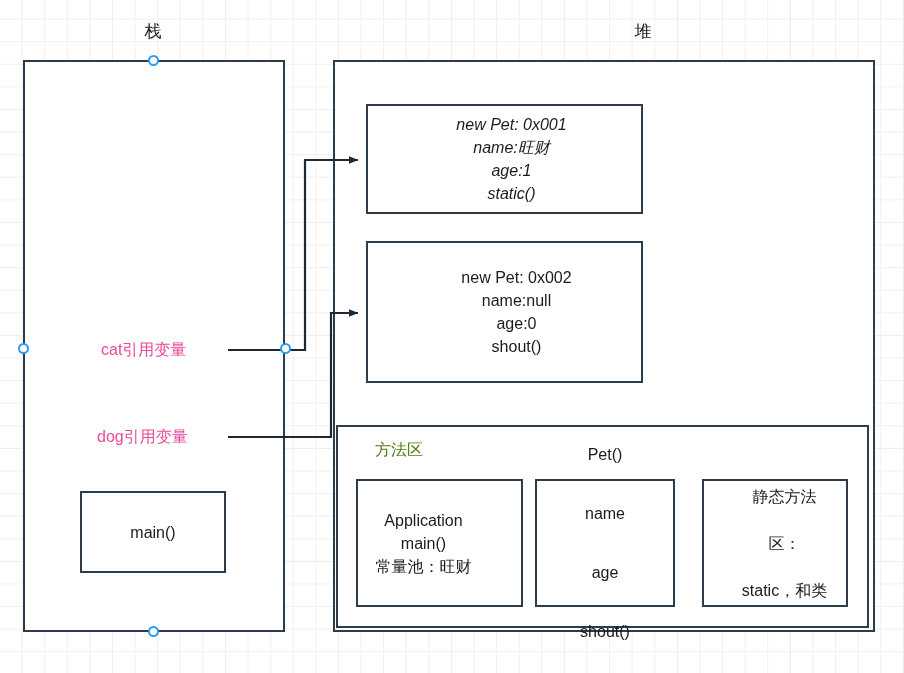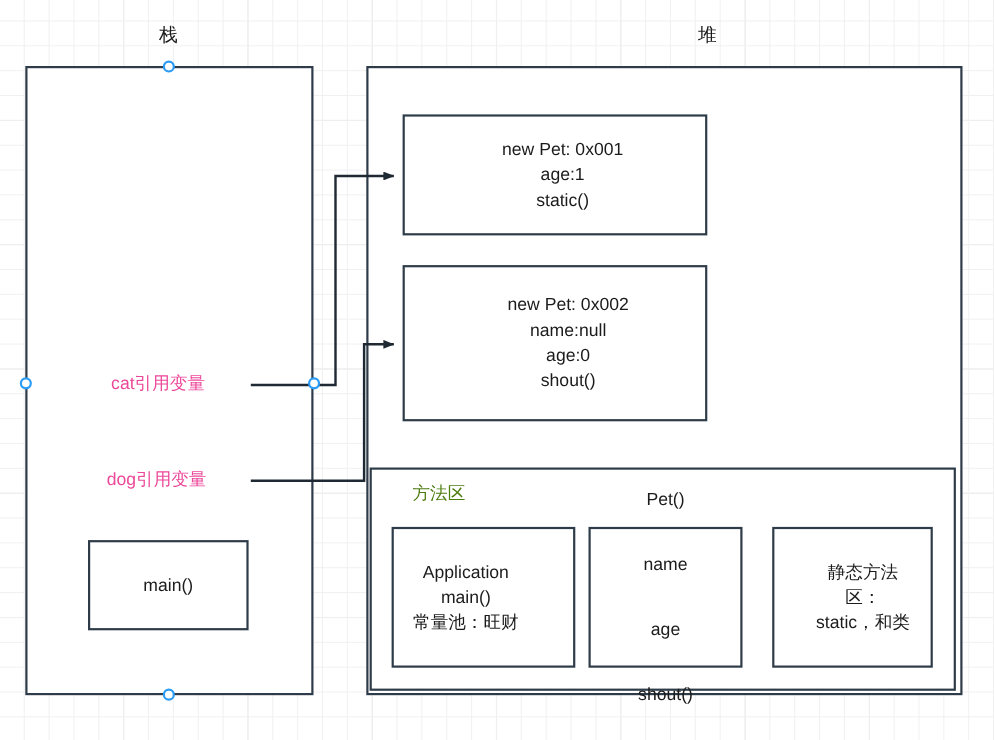--- a/index.html
+++ b/index.html
@@ -100,22 +100,23 @@
 <div id="canvas"></div>
 
 <div class="title-label" style="left:120px; top:22px; width:66px;">栈</div>
 <div class="title-label" style="left:610px; top:22px; width:66px;">堆</div>
 
 <div class="box" style="left:23px; top:60px; width:262px; height:572px;"></div>
 
 <div class="box" style="left:333px; top:60px; width:542px; height:572px;"></div>
 
 <div class="box" style="left:366px; top:104px; width:277px; height:110px;"></div>
-<div class="boxtext" style="left:366px; top:104px; width:277px; height:110px; padding-left:14px;">
+<div class="boxtext" style="left:366px; top:104px; width:277px; height:110px; padding-left:14px;font-style:italic;">
   <div>new Pet: 0x001</div>
+  <div>name:旺财</div>
   <div>age:1</div>
   <div>static()</div>
 </div>
 
 <div class="box" style="left:366px; top:241px; width:277px; height:142px;"></div>
 <div class="boxtext" style="left:366px; top:241px; width:277px; height:142px; padding-left:24px;">
   <div>new Pet: 0x002</div>
   <div>name:null</div>
   <div>age:0</div>
   <div>shout()</div>
@@ -133,21 +134,21 @@
 
 <div class="box" style="left:535px; top:479px; width:140px; height:128px;"></div>
 <div class="boxtext" style="left:535px; top:479px; width:140px; height:128px;gap:36px;">
   <div>Pet()</div>
   <div>name</div>
   <div>age</div>
   <div>shout()</div>
 </div>
 
 <div class="box" style="left:702px; top:479px; width:146px; height:128px;"></div>
-<div class="boxtext" style="left:702px; top:479px; width:165px; height:128px;">
+<div class="boxtext" style="left:702px; top:479px; width:165px; height:128px;gap:24px;">
   <div>静态方法</div>
   <div>区：</div>
   <div>static，和类</div>
 </div>
 
 <div class="box" style="left:80px; top:491px; width:146px; height:82px;"></div>
 <div class="boxtext" style="left:80px; top:491px; width:146px; height:82px;">
   <div>main()</div>
 </div>
 

